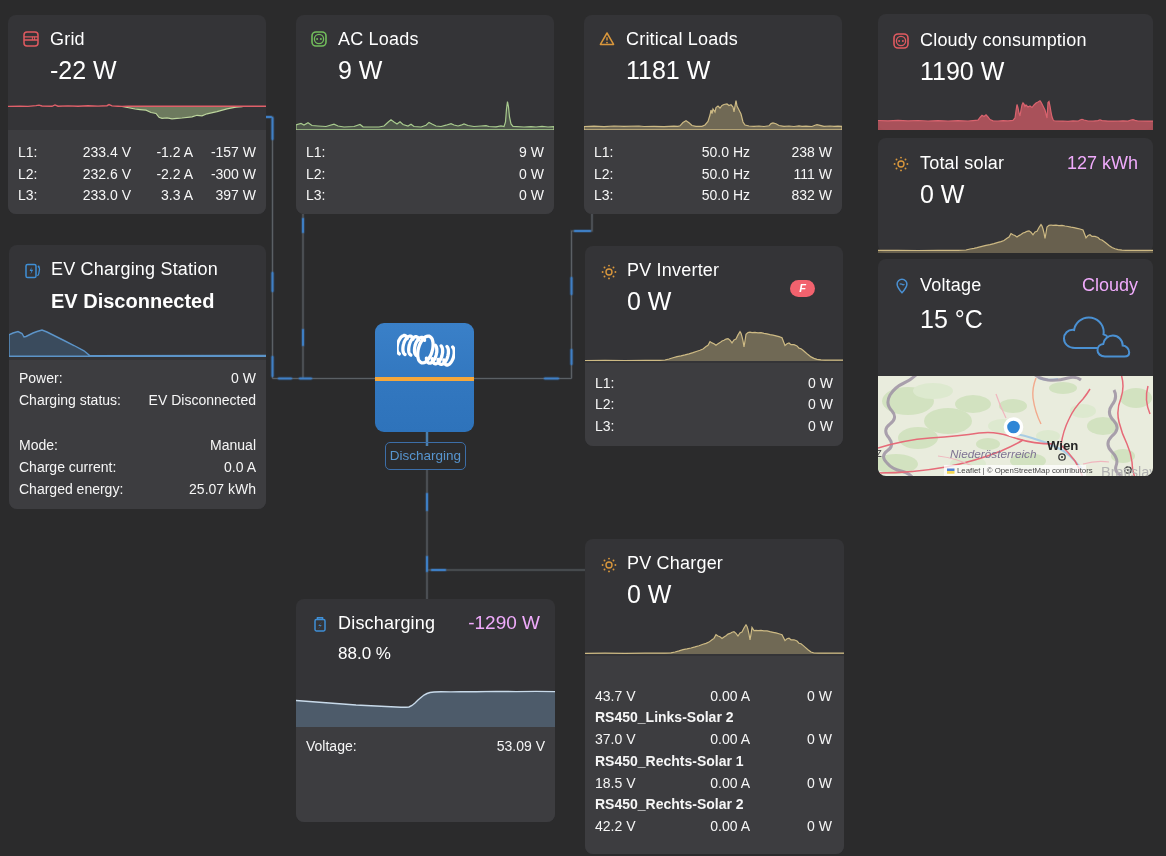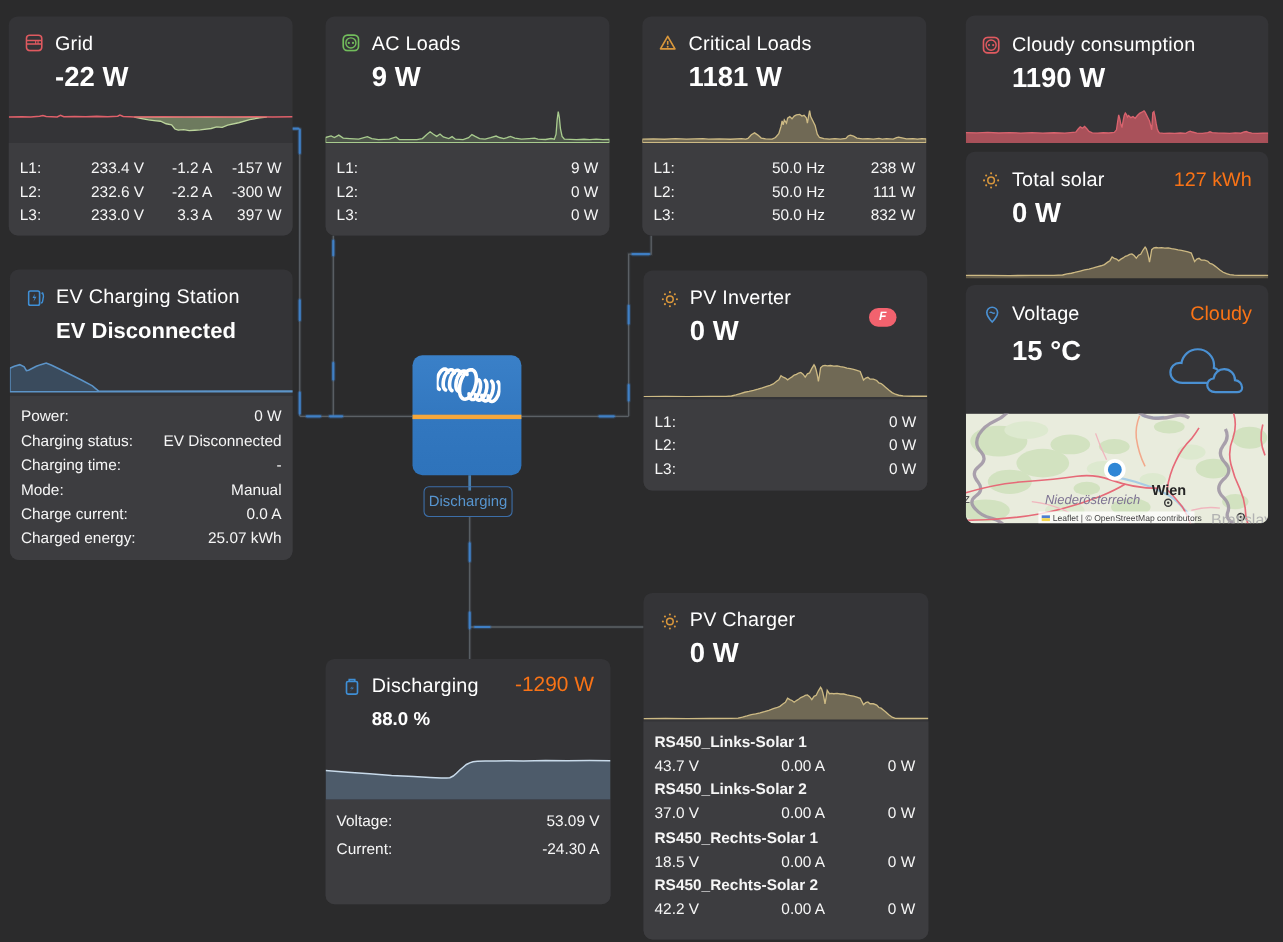--- a/index.html
+++ b/index.html
@@ -1,21 +1,21 @@
 <!DOCTYPE html>
 <html><head><meta charset="utf-8">
 <style>
 html,body{margin:0;padding:0}
 body{width:1166px;height:856px;background:#2b2b2c;font-family:"Liberation Sans",sans-serif;position:relative;overflow:hidden;color:#fff}
 .card{position:absolute;background:#343437;border-radius:8px}
 .sec{position:absolute;left:0;right:0;bottom:0;background:#3d3d40;border-radius:0 0 8px 8px}
 .ic{position:absolute;left:16px;top:17px;width:16px;height:16px}
 .ti{position:absolute;left:42px;top:12.5px;font-size:18px;line-height:22px;color:#fff;letter-spacing:.2px}
-.tr{position:absolute;right:15px;top:12.5px;font-size:18px;line-height:22px;color:#f97316}
-.va{position:absolute;left:42px;top:40px;font-size:25px;line-height:30px;font-weight:bold;color:#fff}
+.tr{position:absolute;right:15px;top:12.5px;font-size:18px;line-height:22px;color:#f0abfc}
+.va{position:absolute;left:42px;top:40px;font-size:25px;line-height:30px;font-weight:normal;color:#fff}
 .row{position:absolute;left:0;width:100%;height:22px;line-height:22px;font-size:14px;color:#f6f6f6}
 .lb{position:absolute;left:10px}
 .bd{font-weight:bold}
 .cw{position:absolute;right:10px}
 .chart{position:absolute;left:0}
 svg{display:block}
 </style></head>
 <body>
 <svg id="wires" width="1166" height="856" style="position:absolute;left:0;top:0">
 <g fill="none" stroke-linecap="butt">
@@ -256,24 +256,20 @@
  </svg>
  <div class="sec" style="top:115px">
   <div class="row" style="top:7px">
         <span class="lb">Power:</span>
         <span class="cw">0 W</span>
       </div>
   <div class="row" style="top:29.2px">
         <span class="lb">Charging status:</span>
         <span class="cw">EV Disconnected</span>
       </div>
-  <div class="row" style="top:51.4px">
-        <span class="lb">Charging time:</span>
-        <span class="cw">-</span>
-      </div>
   <div class="row" style="top:73.6px">
         <span class="lb">Mode:</span>
         <span class="cw">Manual</span>
       </div>
   <div class="row" style="top:95.8px">
         <span class="lb">Charge current:</span>
         <span class="cw">0.0 A</span>
       </div>
   <div class="row" style="top:118px">
         <span class="lb">Charged energy:</span>
@@ -310,24 +306,20 @@
  <div class="va" style="font-size:17px">88.0 %</div>
  <svg class="chart" width="259" height="56" style="top:72px" viewBox="0 0 259 56">
   <path d="M0,29.5 L20,31 40,32.5 60,34 80,35 95,35.8 105,36.2 110,36.3 113,36 116,34.5 119,32 122,29 125,26.5 128,24 131,22.5 134,21.5 138,21 145,20.8 155,20.9 165,20.6 180,20.8 200,20.4 220,20.6 240,20.4 259,20.6 L259,56 0,56 Z" fill="#4d5b6a"></path>
   <path d="M0,29.5 L20,31 40,32.5 60,34 80,35 95,35.8 105,36.2 110,36.3 113,36 116,34.5 119,32 122,29 125,26.5 128,24 131,22.5 134,21.5 138,21 145,20.8 155,20.9 165,20.6 180,20.8 200,20.4 220,20.6 240,20.4 259,20.6" fill="none" stroke="#c8daea" stroke-width="1.4"></path>
  </svg>
  <div class="sec" style="top:128px">
   <div class="row" style="top:8px">
         <span class="lb">Voltage:</span>
         <span class="cw">53.09 V</span>
       </div>
-  <div class="row" style="top:32.6px">
-        <span class="lb">Current:</span>
-        <span class="cw">-24.30 A</span>
-      </div>
  </div>
 </div>
 
 <div class="card" style="left:585px;top:246px;width:258px;height:200px">
  <svg class="ic" viewBox="0 0 16 16" style="left:16px;top:18px">
   <circle cx="8" cy="8" r="3" fill="none" stroke="#d9973c" stroke-width="1.4"></circle>
   <g fill="#d9973c">
         <circle cx="8" cy="1.6" r="0.95"></circle>
         <circle cx="8" cy="14.4" r="0.95"></circle>
         <circle cx="1.6" cy="8" r="0.95"></circle>
@@ -375,23 +367,20 @@
         <circle cx="12.5" cy="12.5" r="0.95"></circle>
       </g>
  </svg>
  <div class="ti">PV Charger</div>
  <div class="va">0 W</div>
  <svg class="chart" width="259" height="42" style="top:73px" viewBox="0 0 259 42">
   <path d="M0,41.3 L20,41.2 L40,41.3 L60,41.2 L80,41.1 L86,40.8 L90,40 L94,38.9 L98,37.7 L102,36.9 L106,36 L110,34.9 L114,33.7 L118,32.3 L121,31.4 L124,30.1 L127,27.7 L129,26.4 L131,22.7 L133,24 L135,24.8 L137,26.4 L139,24.9 L141,23.7 L143,22.1 L145,21.4 L147,20.2 L149,19.7 L151,21.3 L153,24 L155,21 L157,20.1 L159,16 L161,12.8 L162,14.4 L163,17.7 L164,22 L165,27.9 L166,22.1 L167,15.5 L169,18.6 L171,18.3 L173,18.7 L176,18.4 L179,18.9 L182,18.9 L185,19.7 L188,20.3 L191,20.9 L194,21.7 L197,22.8 L200,28.6 L202,26.8 L204,26.1 L206,27.8 L209,27.8 L212,29 L214,31.2 L216,31.8 L218,33.4 L220,35.1 L223,37.7 L226,40 L229,41 L233,41.2 L240,41.1 L248,41.2 L259,41.1 L259,43 L0,43 Z" fill="rgba(196,178,126,0.42)"></path>
   <path d="M0,41.3 L20,41.2 L40,41.3 L60,41.2 L80,41.1 L86,40.8 L90,40 L94,38.9 L98,37.7 L102,36.9 L106,36 L110,34.9 L114,33.7 L118,32.3 L121,31.4 L124,30.1 L127,27.7 L129,26.4 L131,22.7 L133,24 L135,24.8 L137,26.4 L139,24.9 L141,23.7 L143,22.1 L145,21.4 L147,20.2 L149,19.7 L151,21.3 L153,24 L155,21 L157,20.1 L159,16 L161,12.8 L162,14.4 L163,17.7 L164,22 L165,27.9 L166,22.1 L167,15.5 L169,18.6 L171,18.3 L173,18.7 L176,18.4 L179,18.9 L182,18.9 L185,19.7 L188,20.3 L191,20.9 L194,21.7 L197,22.8 L200,28.6 L202,26.8 L204,26.1 L206,27.8 L209,27.8 L212,29 L214,31.2 L216,31.8 L218,33.4 L220,35.1 L223,37.7 L226,40 L229,41 L233,41.2 L240,41.1 L248,41.2 L259,41.1" fill="none" stroke="#cdba84" stroke-width="1.2"></path>
  </svg>
  <div class="sec" style="top:117px">
-  <div class="row bd" style="top:7px">
-        <span class="lb">RS450_Links-Solar 1</span>
-      </div>
   <div class="row" style="top:28.7px">
         <span class="lb">43.7 V</span>
         <span style="position:absolute;right:94px">0.00 A</span>
         <span class="cw" style="right:12px">0 W</span>
       </div>
   <div class="row bd" style="top:50.4px">
         <span class="lb">RS450_Links-Solar 2</span>
       </div>
   <div class="row" style="top:72.1px">
         <span class="lb">37.0 V</span>

